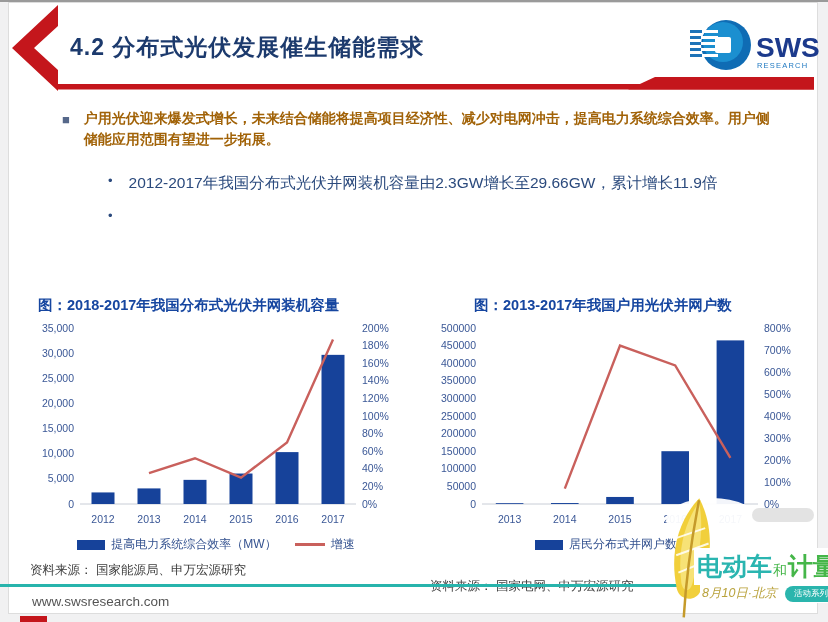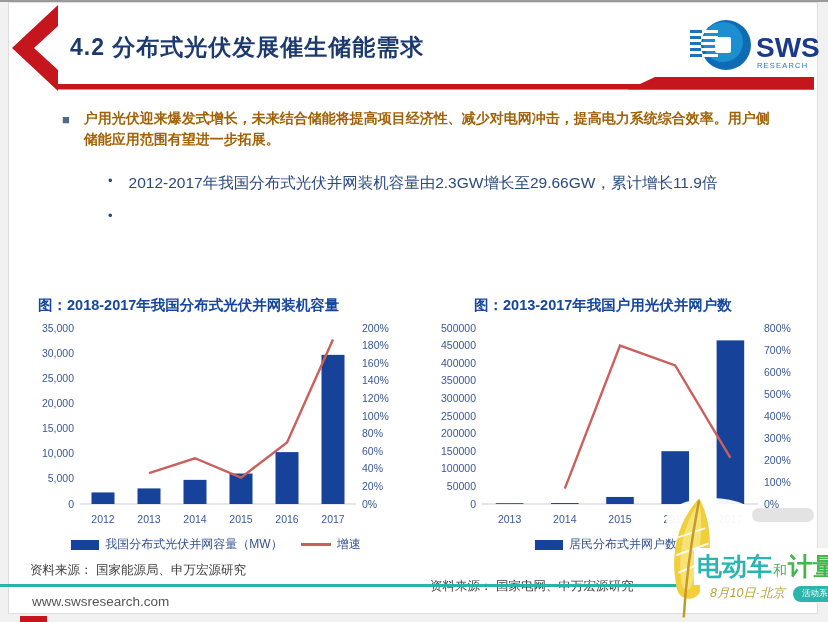--- a/index.html
+++ b/index.html
@@ -36,21 +36,21 @@
   .red-mark{position:absolute;left:20px;top:616px;width:27px;height:6px;background:#c4161c;}
   .wm{position:absolute;left:648px;top:496px;width:180px;height:126px;text-align:center;}
   .wm .halo{position:absolute;left:18px;top:2px;width:92px;height:44px;background:#ffffff;border-radius:50%;opacity:.95;}
   .wm .grayblob{position:absolute;left:104px;top:12px;width:62px;height:14px;background:#dcdcdc;border-radius:7px;opacity:.8;}
   .wm .feather{position:absolute;left:12px;top:-2px;transform:rotate(6deg);}
   .wm .title{position:absolute;left:46px;top:52px;white-space:nowrap;display:flex;align-items:baseline;background:#ffffff;padding:2px 3px;}
   .wm .p1{color:#2ab5b0;font-weight:bold;font-size:25px;}
   .wm .p2{color:#45b649;font-size:14px;margin:0 1px;}
   .wm .p3{color:#45b649;font-weight:bold;font-size:25px;}
   .wm .row2{position:absolute;left:52px;top:88px;display:flex;align-items:center;gap:8px;background:#ffffff;padding:1px 2px;}
-  .wm .date{color:#b9a23b;font-size:12.5px;font-style:italic;white-space:nowrap;margin-left:8px;}
+  .wm .date{color:#b9a23b;font-size:12.5px;font-style:italic;white-space:nowrap;}
   .wm .badge{background:#2ab5ad;color:#ffffff;font-size:8.5px;padding:2px 9px;border-radius:8px;white-space:nowrap;}
 </style>
 </head>
 <body>
 
 <div class="page">
   <div class="slide"></div>
   <div class="topline"></div>
 
   <svg class="hdr-deco" viewBox="0 0 828 100">
@@ -163,21 +163,21 @@
       <rect x="121" y="185.0496" width="27.6" height="0.9504" fill="#16429a"></rect>
       <rect x="176.20000000000002" y="178.96" width="27.6" height="7.04" fill="#16429a"></rect>
       <rect x="231.40000000000003" y="133.2" width="27.6" height="52.8" fill="#16429a"></rect>
       <rect x="286.6" y="22.3904" width="27.6" height="163.6096" fill="#16429a"></rect>
       <polyline points="134.8,170.6 190,27.599999999999994 245.20000000000002,47.400000000000006 300.4,139.8" fill="none" stroke="#c9605c" stroke-width="2.4"></polyline>
     </svg>
 
   <div class="legend lg-left">
       <span class="lg-item">
         <span class="sw-bar" style="background: rgb(22, 66, 154);"></span>
-        <span>我国分布式光伏并网容量（MW）</span>
+        <span>提高电力系统综合效率（MW）</span>
       </span>
       <span class="lg-item">
         <span class="sw-line" style="background: rgb(201, 96, 92);"></span>
         <span>增速</span>
       </span>
     </div>
   <div class="legend lg-right">
       <span class="lg-item">
         <span class="sw-bar" style="background: rgb(22, 66, 154);"></span>
         <span>居民分布式并网户数（户</span>

